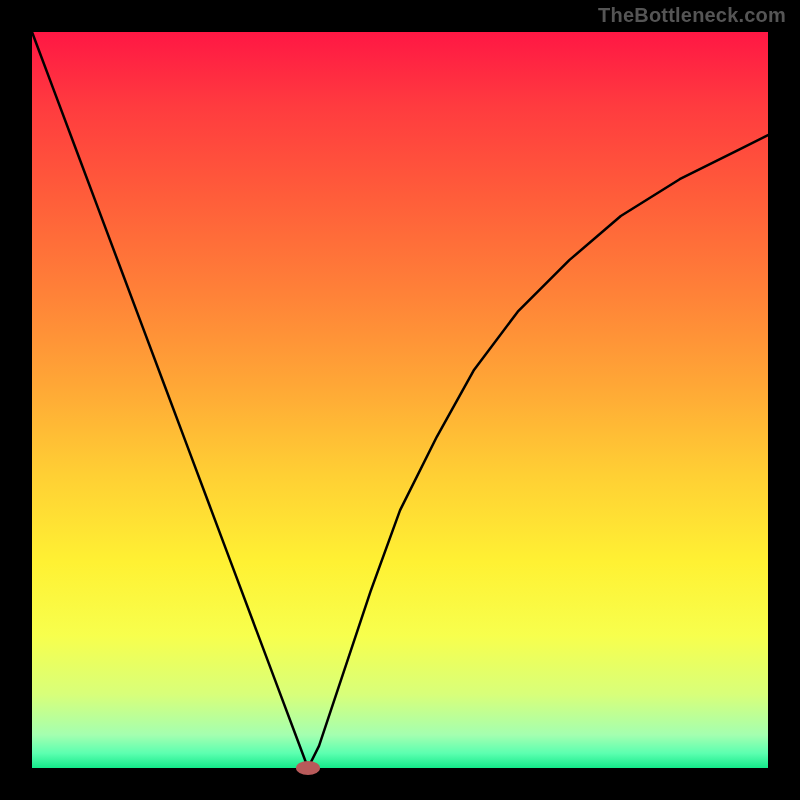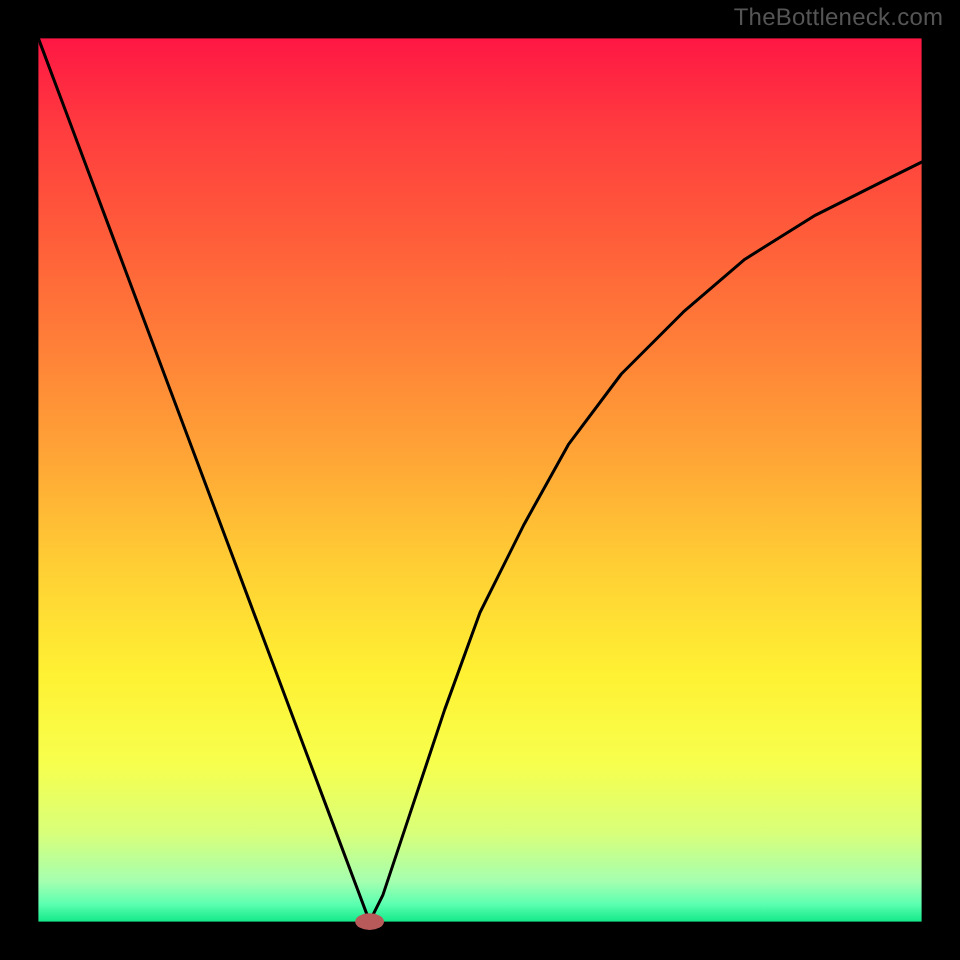--- a/index.html
+++ b/index.html
@@ -16,21 +16,21 @@
     width: 800px;
     height: 800px;
     background: #000;
   }
   .watermark {
     position: absolute;
     top: 4px;
     right: 14px;
     color: #555;
     font-size: 20px;
-    font-weight: 400;
+    font-weight: 700;
     letter-spacing: 0.2px;
     z-index: 20;
   }
   svg.plot {
     position: absolute;
     left: 0;
     top: 0;
     width: 800px;
     height: 800px;
     z-index: 10;

